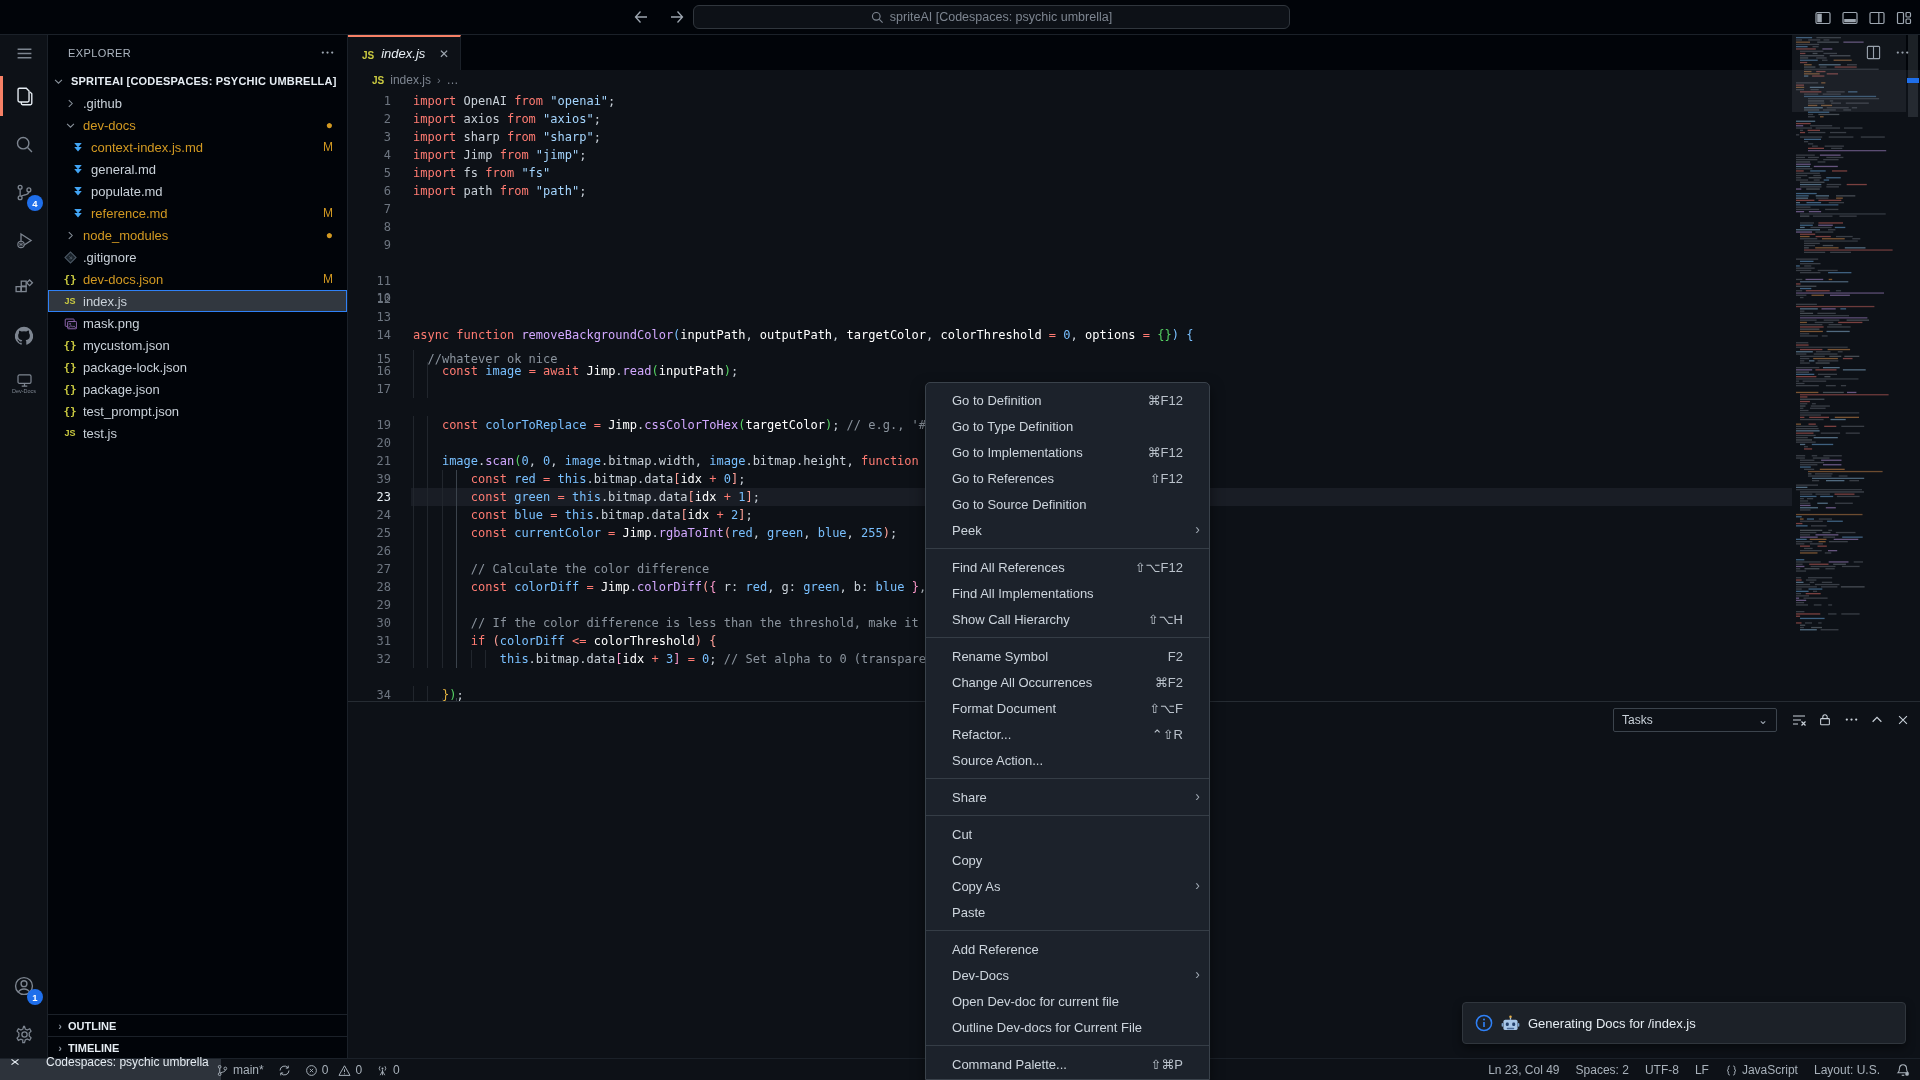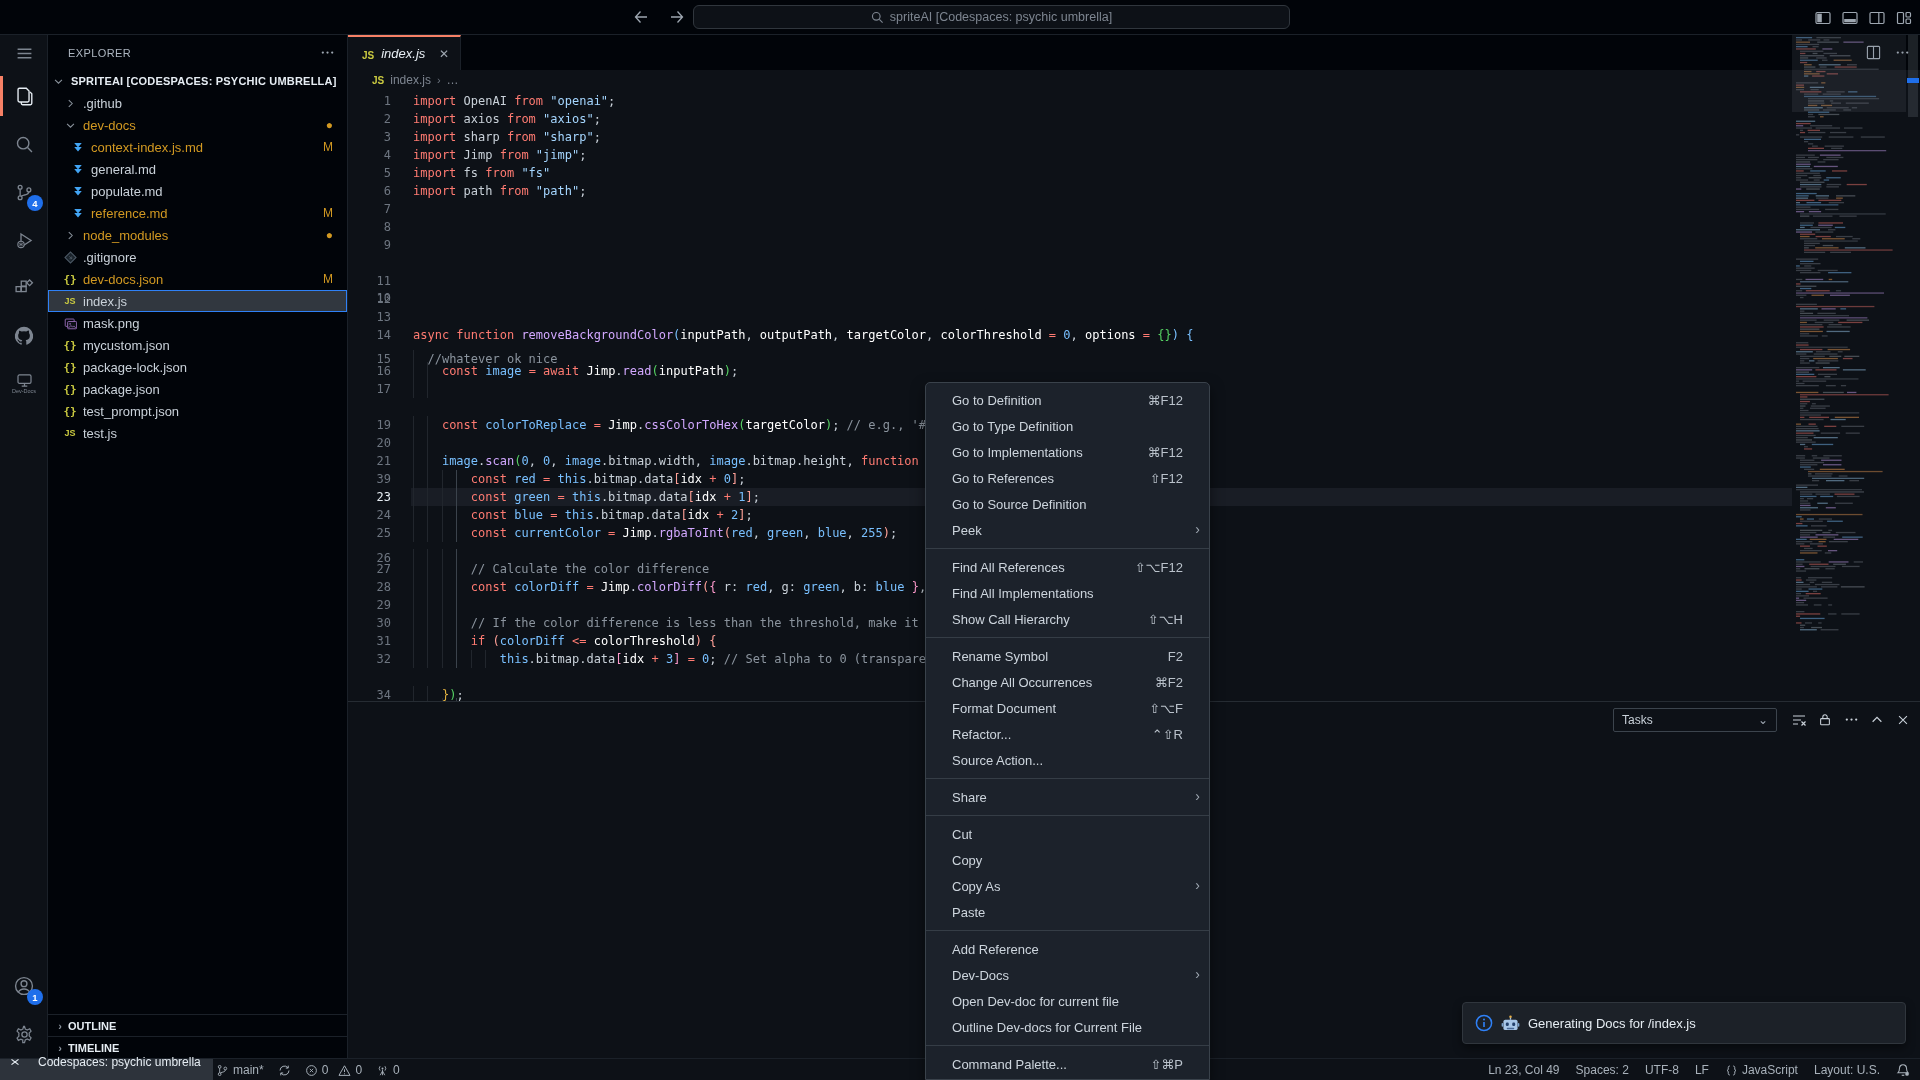--- a/index.html
+++ b/index.html
@@ -80,21 +80,21 @@
   .ptab { position:relative; height:35px; display:flex; align-items:center; font-size:11.5px; letter-spacing:.3px; color:#7d8590; }
   .ptab.active { color:#e6edf3; }
   .ptab.active::after { content:""; position:absolute; left:0; right:0; bottom:5px; height:1.5px; background:#f78166; }
   #panel-right { position:absolute; right:7px; top:5px; height:25px; display:flex; align-items:center; gap:6px; color:#c9d1d9; }
   #tasks-select { width:164px; height:24px; border:1px solid #3c444d; background:#0d1117; border-radius:2px; display:flex; align-items:center; padding:0 8px; font-size:12px; color:#c9d1d9; margin-right:6px; }
   #tasks-select .sel-arrow { margin-left:auto; color:#9ea7b1; }
   .picon { width:20px; height:22px; display:flex; align-items:center; justify-content:center; }
 
   
   #statusbar { position:absolute; left:0; top:1058px; width:1920px; height:22px; background:#0d1117; border-top:1px solid #1b2129; font-size:12px; color:#a8b1ba; }
-  #sb-remote { position:absolute; left:0; top:0; height:22px; background:#2d333b; color:#e6edf3; display:flex; align-items:center; padding:0 12px 16px 8px; gap:16px; }
+  #sb-remote { position:absolute; left:0; top:0; height:22px; background:#2d333b; color:#e6edf3; display:flex; align-items:center; padding:0 12px 16px 8px; gap:24px; }
   .sb-left { position:absolute; left:216px; top:0; height:22px; display:flex; align-items:center; gap:14px; }
   .sb-right { position:absolute; right:10px; top:0; height:22px; display:flex; align-items:center; gap:16px; }
   .sb-item { display:flex; align-items:center; gap:4px; white-space:nowrap; }
 
   
   #ctxmenu { position:absolute; left:925px; top:382px; width:285px; height:698px; background:#1c222b; border:1px solid #3a424b; border-radius:5px 5px 0 0; box-shadow:0 6px 14px rgba(0,0,0,.5); padding:4px 0; z-index:50; }
   .mi { position:relative; height:26px; display:flex; align-items:center; padding:0 26px; font-size:13px; color:#cdd5dd; }
   .mi .ks { margin-left:auto; color:#bac2cb; }
   .mi .sub { position:absolute; right:9px; top:4px; color:#9ea7b1; font-size:14px; }
   .msep { height:11px; position:relative; }
@@ -557,21 +557,21 @@
         <div class="ct"><tok-t>        </tok-t><tok-k>const </tok-k><tok-v>blue</tok-v><tok-t> </tok-t><tok-k>=</tok-k><tok-t> </tok-t><tok-v>this</tok-v><tok-t>.bitmap.data</tok-t><tok-b4>[</tok-b4><tok-p>idx</tok-p><tok-t> </tok-t><tok-k>+</tok-k><tok-t> </tok-t><tok-v>2</tok-v><tok-b4>]</tok-b4><tok-t>;</tok-t></div>
       </div>
       <div class="codeline" style="top: 434px;">
         <div class="guide" style="left: 65px;"></div>
         <div class="guide" style="left: 79.4492px;"></div>
         <div class="guide" style="left: 93.8984px;"></div>
         <div class="guide on" style="left: 108.348px;"></div>
         <div class="ln">25</div>
         <div class="ct"><tok-t>        </tok-t><tok-k>const </tok-k><tok-v>currentColor</tok-v><tok-t> </tok-t><tok-k>=</tok-k><tok-t> </tok-t><tok-p>Jimp</tok-p><tok-t>.</tok-t><tok-f>rgbaToInt</tok-f><tok-b4>(</tok-b4><tok-v>red</tok-v><tok-t>, </tok-t><tok-v>green</tok-v><tok-t>, </tok-t><tok-v>blue</tok-v><tok-t>, </tok-t><tok-v>255</tok-v><tok-b4>)</tok-b4><tok-t>;</tok-t></div>
       </div>
-      <div class="codeline" style="top: 452px; margin-top: 7px;">
+      <div class="codeline" style="top: 452px;">
         <div class="guide" style="left: 65px;"></div>
         <div class="guide" style="left: 79.4492px;"></div>
         <div class="guide" style="left: 93.8984px;"></div>
         <div class="guide on" style="left: 108.348px;"></div>
         <div class="ln">26</div>
         <div class="ct"></div>
       </div>
       <div class="codeline" style="top: 470px;">
         <div class="guide" style="left: 65px;"></div>
         <div class="guide" style="left: 79.4492px;"></div>

